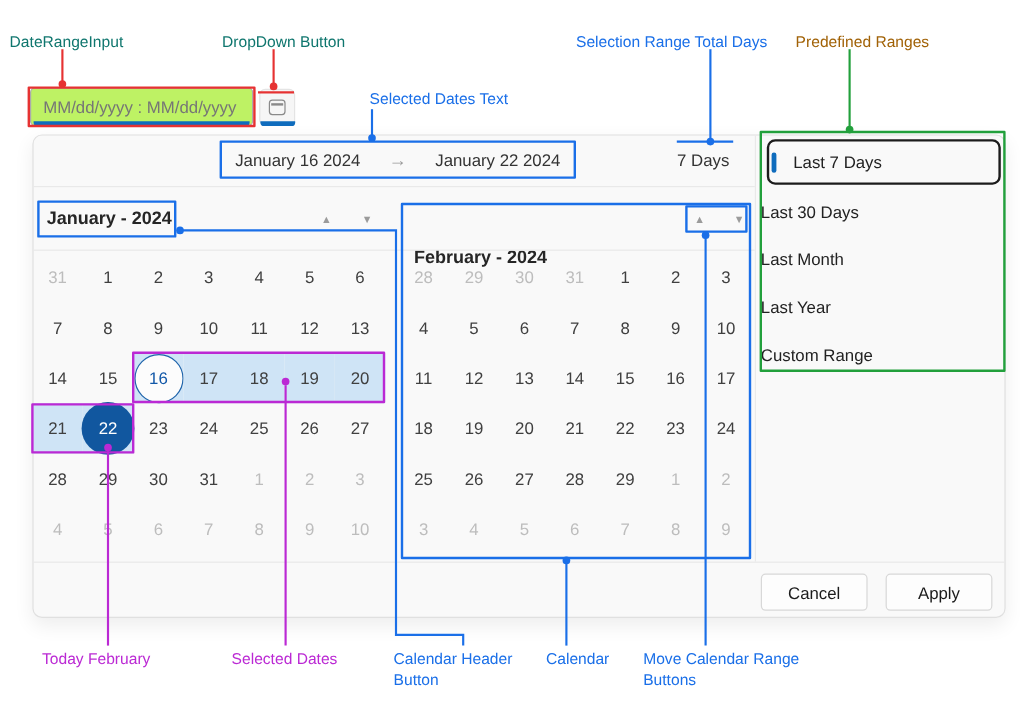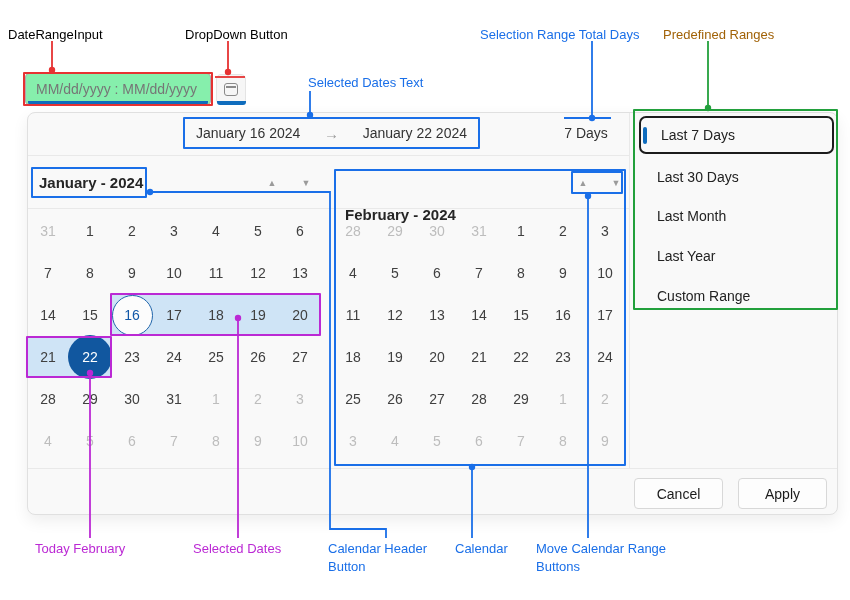--- a/index.html
+++ b/index.html
@@ -1,21 +1,21 @@
 <!DOCTYPE html>
 <html><head>
 <meta charset="utf-8">
 <style>
   * { margin:0; padding:0; box-sizing:border-box; }
   html,body { width:850px; height:600px; background:#ffffff;
     font-family:"Liberation Sans", sans-serif; position:relative; overflow:hidden; }
   .abs { position:absolute; }
 
   
-  .drp-input { left:25px; top:73px; width:186px; height:32px; background:#86efac;
+  .drp-input { left:25px; top:73px; width:186px; height:32px; background:#bef264;
     border:1px solid #ababab; border-radius:4px; display:flex; align-items:center;
     padding:0 10px; overflow:hidden; }
   .drp-input .ph { color:#767676; font-size:14px; white-space:nowrap; }
   .drp-underline { left:28px; top:101px; width:180px; height:4px; background:#0f6cbd; border-radius:0 0 3px 3px; }
   .drp-btn { left:216px; top:74px; width:30px; height:31px; background:#f6f6f6;
     border:1px solid #e4e4e4; border-radius:5px; display:flex; align-items:center; justify-content:center; cursor:pointer; }
   .drp-btn-underline { left:217px; top:101px; width:29px; height:4px; background:#0f6cbd; border-radius:0 0 3px 3px; }
   .cal-glyph { width:14px; height:13px; border:1.6px solid #8a8a8a; border-radius:3px; position:relative; }
   .cal-glyph::after { content:""; position:absolute; left:1px; right:1px; top:2px; height:1.6px; background:#8a8a8a; }
 
@@ -39,30 +39,30 @@
   .cell { display:flex; align-items:center; justify-content:center; font-size:14px;
     color:#404040; position:relative; cursor:pointer; }
   .cell.muted { color:#bdbdbd; }
   .cell.range, .cell.start, .cell.today { background:#cfe4f6; }
   .circle { position:absolute; border-radius:50%; display:flex; align-items:center;
     justify-content:center; font-size:14px; }
   .circle.start { width:41px; height:41px; background:#fcfcfc; border:1.5px solid #2065ab; color:#1258a8; }
   .circle.today { width:44px; height:44px; background:#11579f; color:#ffffff; }
 
   .preset-item { left:634px; width:202px; height:40px; display:flex; align-items:center;
-    padding-left:23px; font-size:14px; color:#222; cursor:pointer; }
+    font-size:14px; color:#222; cursor:pointer; }
   .focus-ring { left:639px; top:116px; width:195px; height:38px; border:2px solid #1c1c1c; border-radius:7px; }
   .sel-pill { left:643px; top:127px; width:4px; height:17px; background:#0f6cbd; border-radius:2px; }
 
   .btn { width:89px; height:31px; background:#fdfdfd; border:1px solid #d8d8d8; border-radius:4px;
     display:flex; align-items:center; justify-content:center; font-size:14px; color:#1b1b1b; cursor:pointer; }
 
   
   .ann-label { font-size:13px; line-height:18px; pointer-events:none; }
-  .red   { color:#000000; }
+  .red   { color:#0f766e; }
   .blue  { color:#1a6fe8; }
   .green { color:#a16207; }
   .mag   { color:#bb29d4; }
   .ann-box { pointer-events:none; border-radius:1px; }
   .box-red   { border:2px solid #e63232; }
   .box-blue  { border:2px solid #1a6fe8; }
   .box-green { border:2px solid #22a03c; }
   .box-mag   { border:2px solid #bb29d4; }
   #callouts { left:0; top:0; width:850px; height:600px; pointer-events:none; }
 </style>

